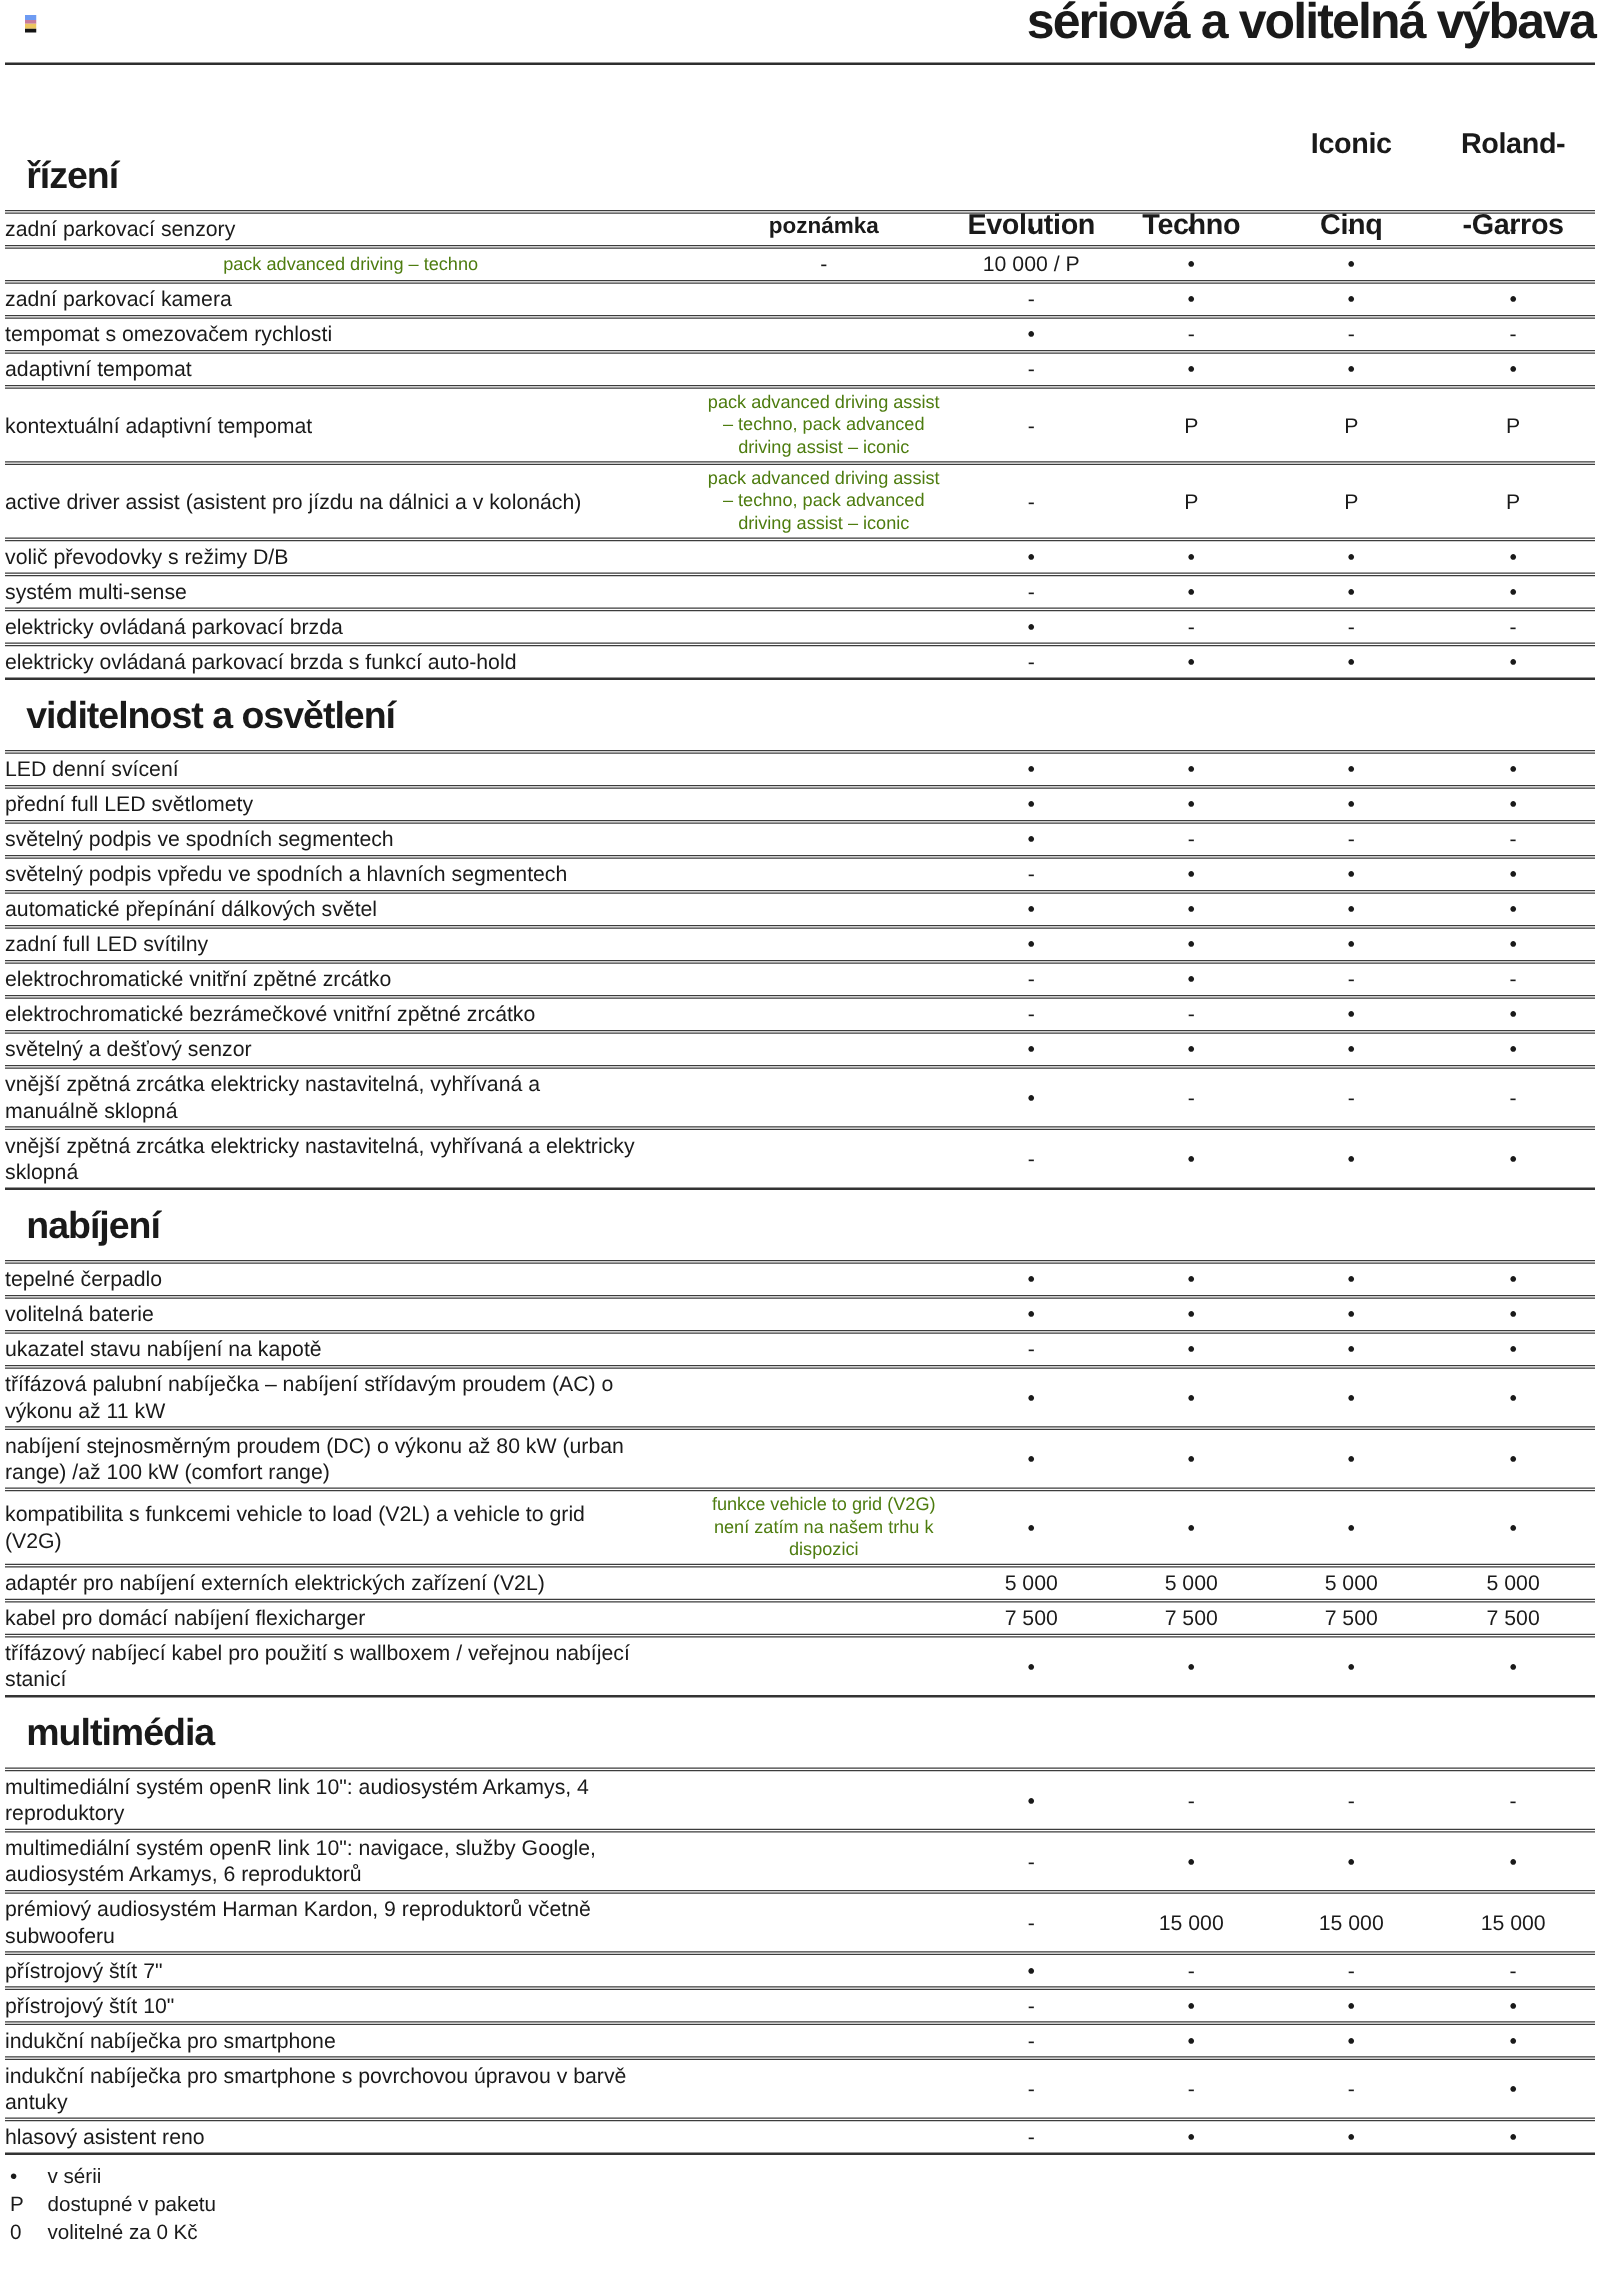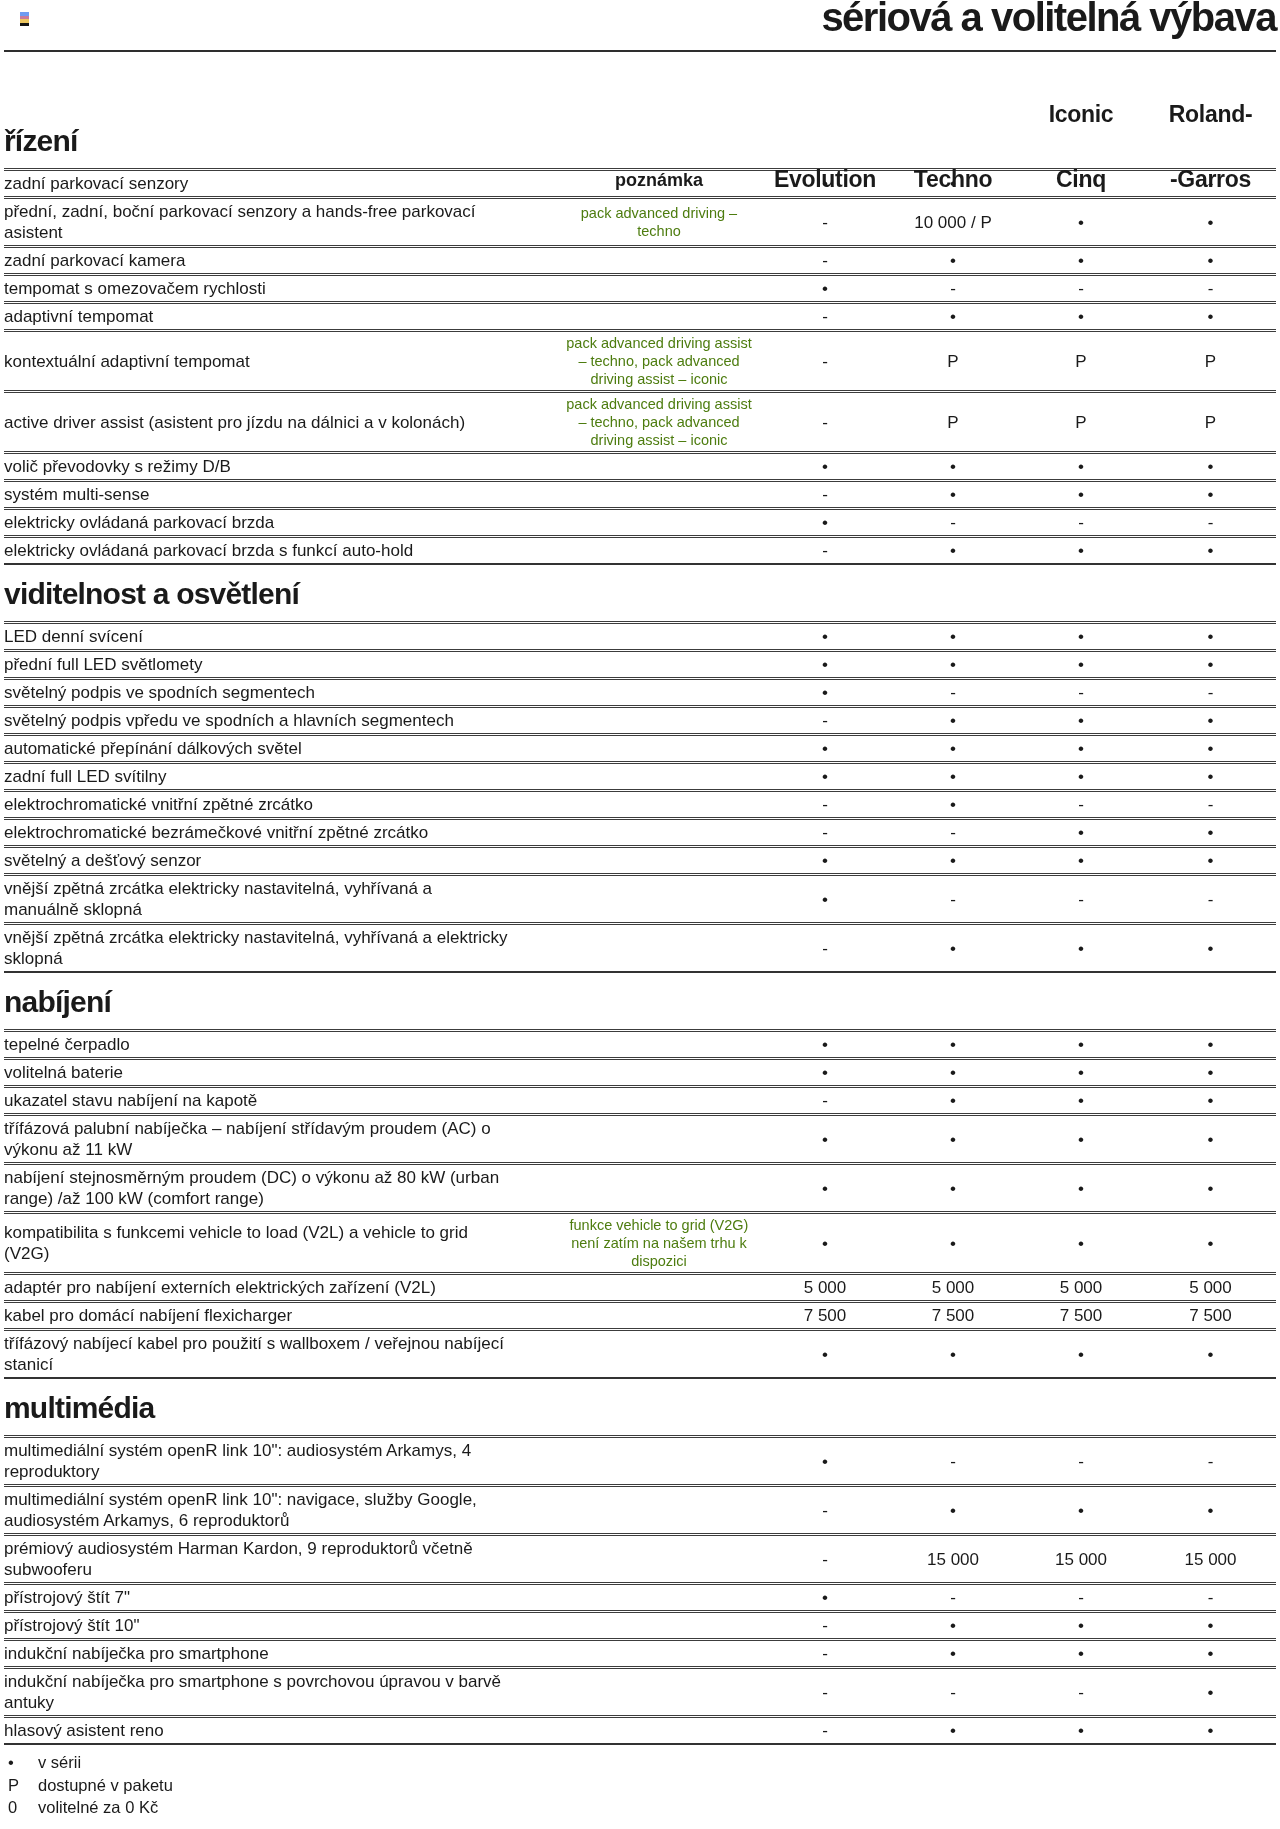--- a/index.html
+++ b/index.html
@@ -26,21 +26,21 @@
     align-items:end;margin-top:10px;height:50px;
   }
   .hnote{text-align:center;font-weight:700;font-size:18px;padding-bottom:1px;}
   .hname{text-align:center;font-weight:700;font-size:23px;line-height:25px;letter-spacing:-0.3px;}
   .hdr-line{display:block;margin-top:40px;}
   .hdr-line:empty{display:none;}
 
   
   .sec-title{
     font-size:30px;font-weight:700;letter-spacing:-0.8px;
-    line-height:34px;margin:12px 0 10px;
+    line-height:34px;margin:12px 17px 10px;
   }
   .tbl{border-bottom:2px solid #333;}
   .row{
     display:grid;grid-template-columns:553px 204px 128px 128px 128px 1fr;
     align-items:center;border-top:3px double #3c3c3c;
   }
   .cell{padding:2px 0;}
   .label{font-size:17px;line-height:21px;max-width:505px;}
   .note{
     font-size:14.5px;line-height:18px;
@@ -94,21 +94,20 @@
   <div class="row">
     <div class="cell label">zadní parkovací senzory</div>
     <div class="cell note"></div>
     <div class="cell val">•</div>
     <div class="cell val">•</div>
     <div class="cell val">-</div>
     <div class="cell val">-</div>
   </div>
 
   <div class="row">
-    <div class="cell label">přední, zadní, boční parkovací senzory a hands-free parkovací asistent</div>
     <div class="cell note">pack advanced driving – techno</div>
     <div class="cell val">-</div>
     <div class="cell val">10 000 / P</div>
     <div class="cell val">•</div>
     <div class="cell val">•</div>
   </div>
 
   <div class="row">
     <div class="cell label">zadní parkovací kamera</div>
     <div class="cell note"></div>

